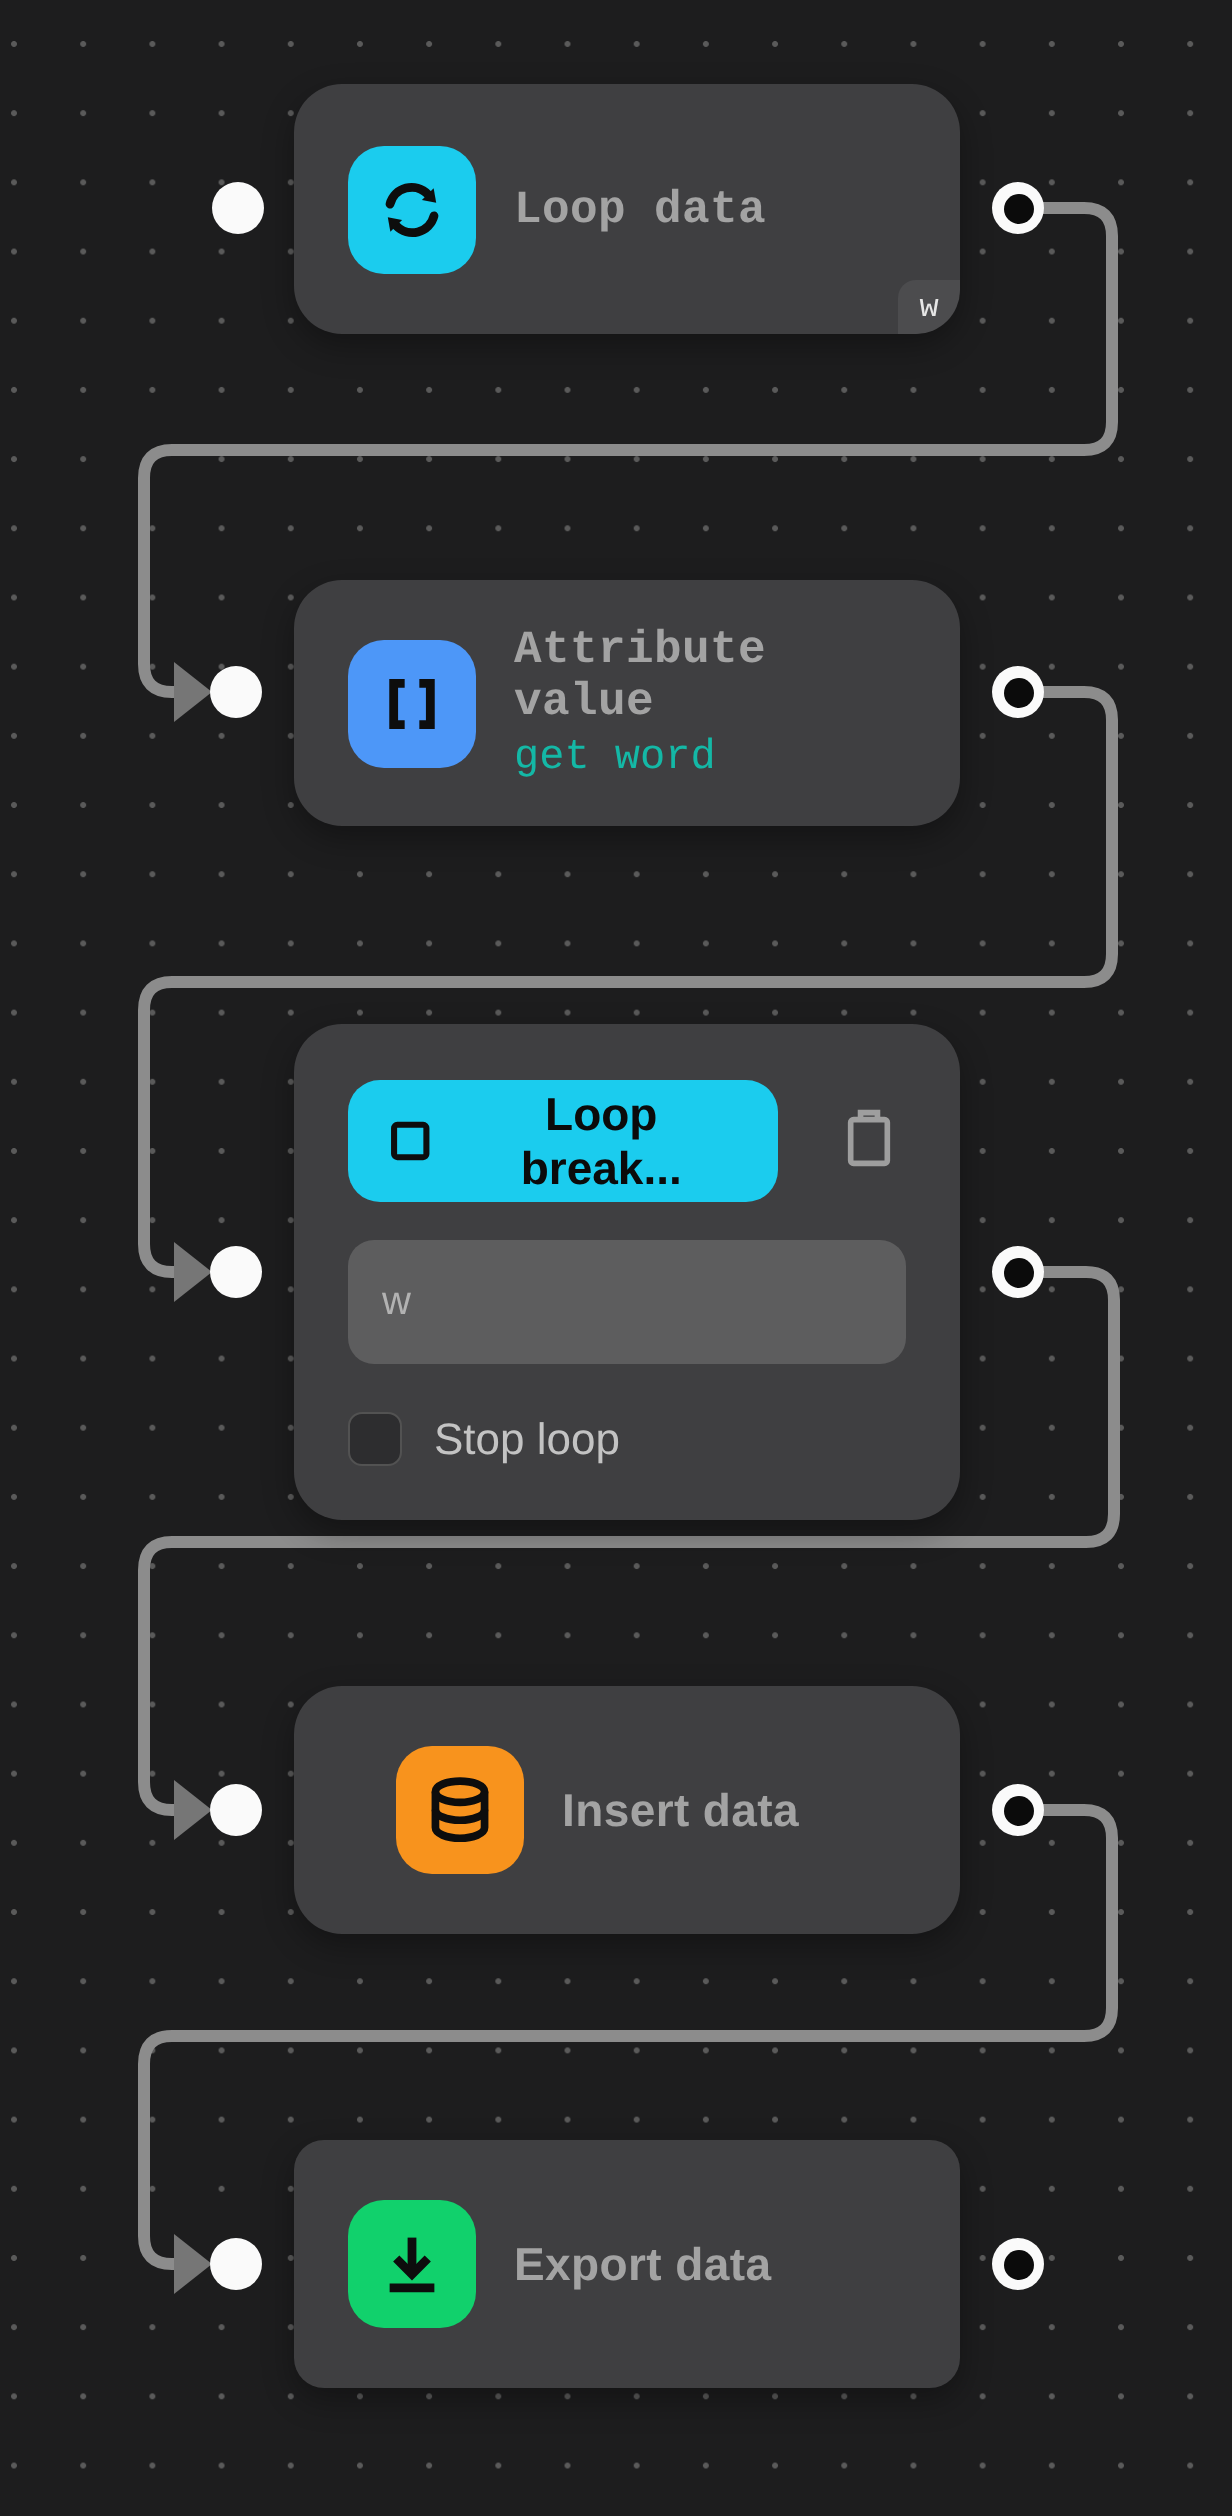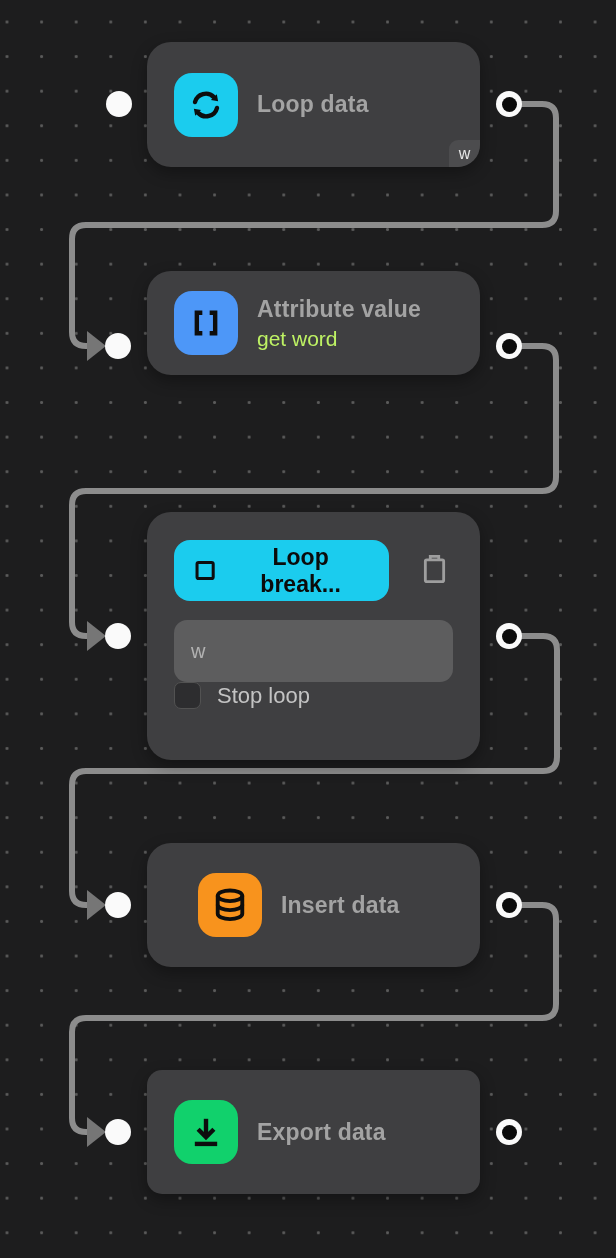--- a/index.html
+++ b/index.html
@@ -20,21 +20,21 @@
     position:absolute; left:147px; width:333px;
     background:#3f3f41; border-radius:24px; z-index:2;
     box-shadow:0 6px 16px rgba(0,0,0,.32);
   }
   .node-row { display:flex; align-items:center; gap:19px; height:100%; padding:0 27px; }
   .icon-box {
     width:64px; height:64px; border-radius:18px; flex:0 0 64px;
     display:flex; align-items:center; justify-content:center;
   }
   .title { font-size:23px; font-weight:bold; color:#a3a3a3; letter-spacing:.2px; }
-  .subtitle { font-size:21px; color:#bef264; margin-top:4px; }
+  .subtitle { font-size:21px; color:#14b8a6; margin-top:4px; }
 
   .badge {
     position:absolute; right:0; bottom:0; width:31px; height:27px;
     background:#4c4c4e; color:#e6e6e6; font-size:16px;
     border-radius:9px 0 22px 0;
     display:flex; align-items:center; justify-content:center;
   }
 
   
   .step-body { padding:28px 27px 27px 27px; display:flex; flex-direction:column; }
@@ -45,21 +45,21 @@
     font-family:"Liberation Sans", sans-serif;
     font-size:23px; font-weight:bold; color:#0b0b0b; cursor:pointer;
   }
   .trash-btn { background:none; border:none; padding:0 3px; cursor:pointer; }
   .step-input {
     margin-top:19px; height:62px; width:100%;
     background:#5d5d5e; border:none; border-radius:13px;
     color:#b2b2b2; font-size:20px; padding:0 17px;
     font-family:"Liberation Sans", sans-serif; outline:none;
   }
-  .chk-row { display:flex; align-items:center; gap:16px; }
+  .chk-row { margin-top:24px; display:flex; align-items:center; gap:16px; }
   .checkbox {
     width:27px; height:27px; border-radius:7px;
     background:#2d2d2f; border:1.5px solid #525252; cursor:pointer;
   }
   .chk-label { font-size:22px; color:#c3c3c3; }
 
   .port {
     position:absolute; width:26px; height:26px; border-radius:50%;
     background:#fafafa; z-index:3; cursor:crosshair;
   }
@@ -77,38 +77,38 @@
     <path class="wire" d="M509 104 H542 Q556 104 556 118 V211 Q556 225 542 225 H86 Q72 225 72 239 V332 Q72 346 86 346 H90"></path>
     <polygon class="arrow" points="87,331 87,361 106,346"></polygon>
     <path class="wire" d="M509 346 H542 Q556 346 556 360 V477 Q556 491 542 491 H86 Q72 491 72 505 V622 Q72 636 86 636 H90"></path>
     <polygon class="arrow" points="87,621 87,651 106,636"></polygon>
     <path class="wire" d="M509 636 H543 Q557 636 557 650 V757 Q557 771 543 771 H86 Q72 771 72 785 V891 Q72 905 86 905 H90"></path>
     <polygon class="arrow" points="87,890 87,920 106,905"></polygon>
     <path class="wire" d="M509 905 H542 Q556 905 556 919 V1004 Q556 1018 542 1018 H86 Q72 1018 72 1032 V1118 Q72 1132 86 1132 H90"></path>
     <polygon class="arrow" points="87,1117 87,1147 106,1132"></polygon>
   </svg>
 
-  <div class="node" style="top:42px;height:125px;">
+  <div class="node" style="top:42px;height:125px;font-family:Liberation Mono, monospace;">
     <div class="node-row">
       <div class="icon-box" style="background: rgb(27, 204, 238);">
         <svg width="44" height="44" viewBox="0 0 24 24">
           <g fill="none" stroke="#0d0d0d" stroke-width="2.4" stroke-linecap="round">
             <path d="M6.0 10.4 A6.1 6.1 0 0 1 16.3 7.7"></path>
             <path d="M18.0 13.6 A6.1 6.1 0 0 1 7.7 16.3"></path>
           </g>
           <polygon fill="#0d0d0d" points="18.6,10.0 17.9,6.1 14.7,9.3"></polygon>
           <polygon fill="#0d0d0d" points="5.4,14.0 6.1,17.9 9.3,14.7"></polygon>
         </svg>
       </div>
       <div class="title">Loop data</div>
     </div>
     <div class="badge">w</div>
   </div>
 
-  <div class="node" style="top:271px;height:104px;">
+  <div class="node" style="top:290px;height:123px;font-family:Liberation Mono, monospace;">
     <div class="node-row">
       <div class="icon-box" style="background: rgb(77, 151, 248);">
         <svg width="44" height="44" viewBox="0 0 24 24">
           <g fill="none" stroke="#0d0d0d" stroke-width="2.4">
             <path d="M10 6.4 H7 V17.6 H10"></path>
             <path d="M14 6.4 H17 V17.6 H14"></path>
           </g>
         </svg>
       </div>
       <div>

